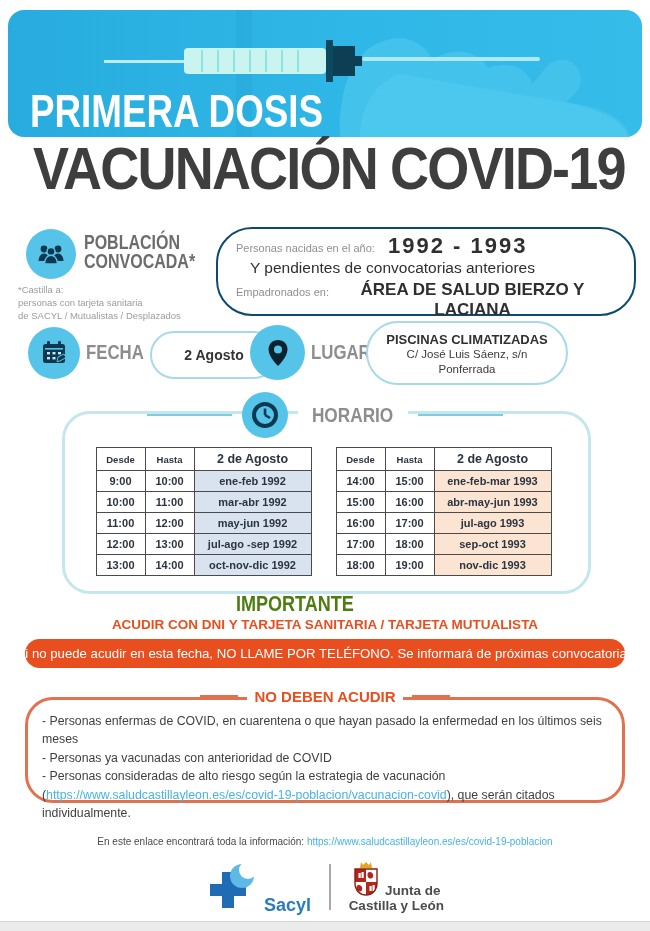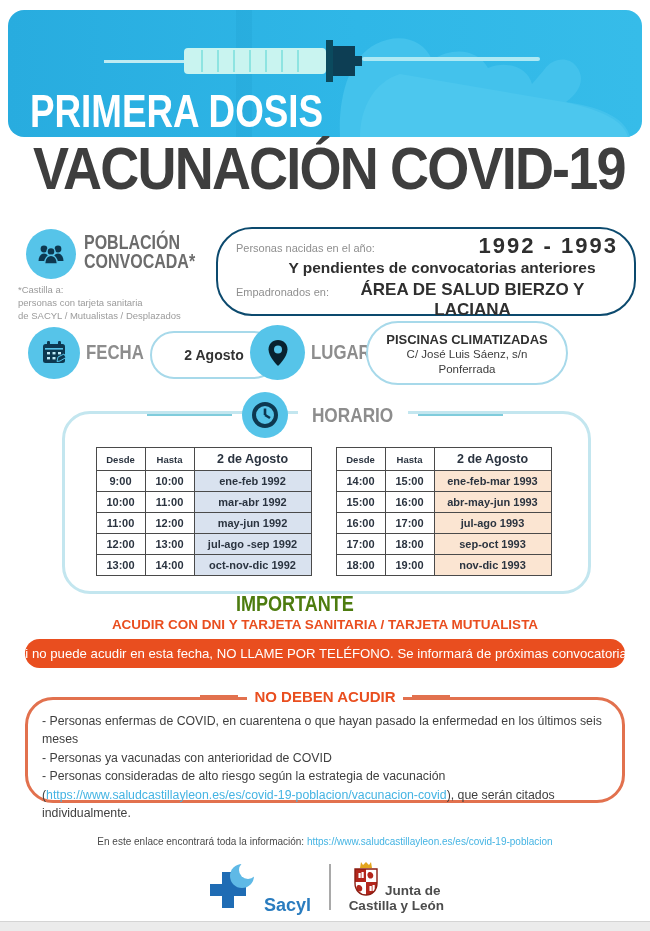--- a/index.html
+++ b/index.html
@@ -17,22 +17,22 @@
               font-weight:bold;font-size:60px;letter-spacing:-2px;color:#3e3e3e;line-height:1.1;}
   .main-title .cond{transform:scaleX(.9);}
 
   
   .icon-circle{position:absolute;border-radius:50%;background:#56c4e9;display:flex;align-items:center;justify-content:center;}
   .pop-icon{left:26px;top:229px;width:50px;height:50px;}
   .pop-label{position:absolute;left:84px;top:233px;font-weight:bold;font-size:20px;line-height:.95;color:#6c6c6c;}
   .pop-notes{position:absolute;left:18px;top:284px;font-size:9.5px;line-height:1.35;color:#9b9b9b;}
   .info-pill{position:absolute;left:216px;top:227px;width:416px;height:85px;border:2px solid #0c4a6e;border-radius:36px;background:#fff;}
   .ip-lab1{position:absolute;left:18px;top:13px;font-size:11px;color:#8f8f8f;}
-  .ip-val1{position:absolute;left:170px;right:16px;top:4px;text-align:right;font-size:22px;font-weight:bold;letter-spacing:2px;color:#2f2f2f;}
-  .ip-pend{position:absolute;left:40px;right:8px;top:30px;text-align:center;font-size:15.5px;font-weight:bold;color:#2f2f2f;}
+  .ip-val1{position:absolute;left:170px;right:16px;top:4px;text-align:left;font-size:22px;font-weight:bold;letter-spacing:2px;color:#2f2f2f;}
+  .ip-pend{position:absolute;left:32px;right:8px;top:30px;text-align:left;font-size:15.5px;font-weight:normal;color:#2f2f2f;}
   .ip-lab2{position:absolute;left:18px;top:57px;font-size:11px;color:#8f8f8f;}
   .ip-val2{position:absolute;left:105px;right:12px;top:51px;text-align:center;font-size:17px;font-weight:bold;color:#2f2f2f;}
 
   
   .fecha-icon{left:28px;top:327px;width:52px;height:52px;}
   .row-label{position:absolute;font-weight:bold;font-size:21px;color:#8d8d8d;}
   .fecha-label{left:86px;top:340px;}
   .fecha-pill{position:absolute;left:150px;top:331px;width:124px;height:44px;border:2px solid #a7d9ea;border-radius:24px;
               display:flex;align-items:center;justify-content:center;font-size:14px;font-weight:bold;color:#333;background:#fff;}
   .lugar-icon{left:250px;top:325px;width:55px;height:55px;}

